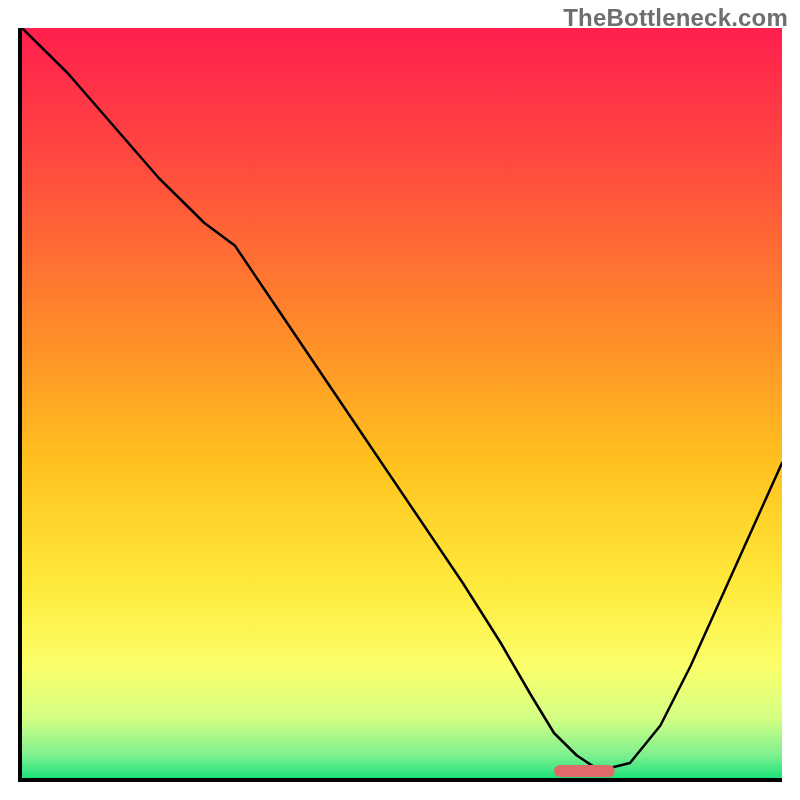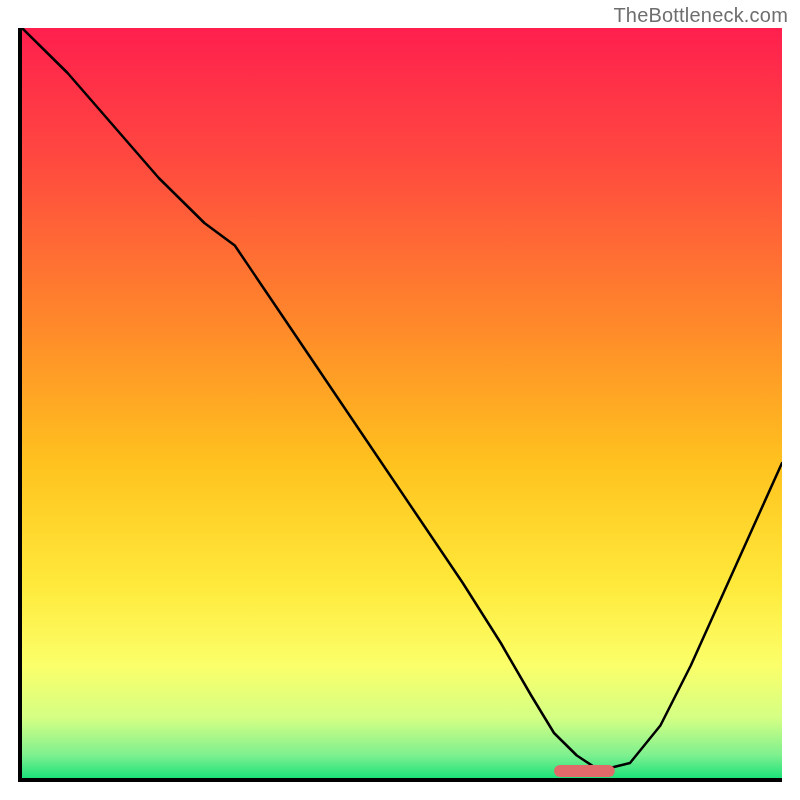--- a/index.html
+++ b/index.html
@@ -8,23 +8,23 @@
     background: #fff;
     width: 800px;
     height: 800px;
     position: relative;
     font-family: Arial, Helvetica, sans-serif;
   }
   .watermark {
     position: absolute;
     top: 4px;
     right: 12px;
-    font-size: 20px;
+    font-size: 24px;
     color: #6e6e6e;
-    font-weight: 400;
+    font-weight: 700;
     letter-spacing: 0.2px;
   }
   .plot-wrap {
     position: absolute;
     left: 18px;
     top: 28px;
     width: 764px;
     height: 754px;
     border-left: 4px solid #000;
     border-bottom: 4px solid #000;

